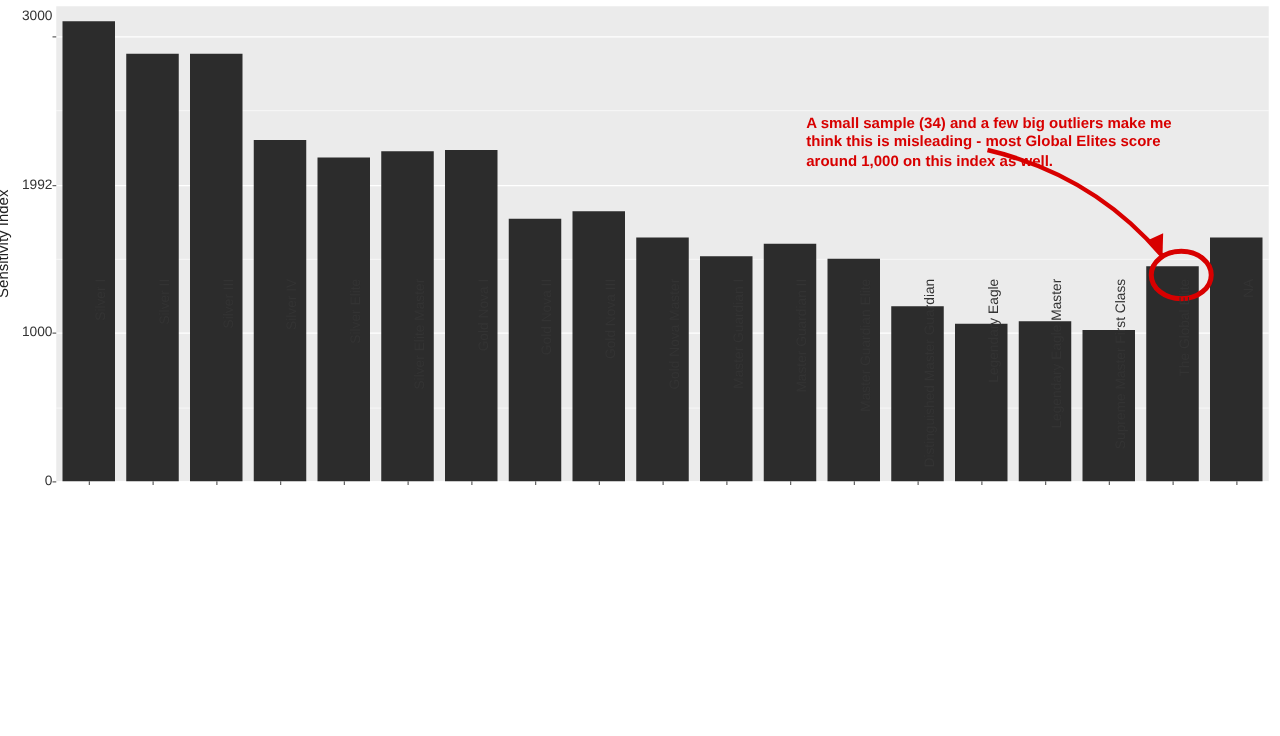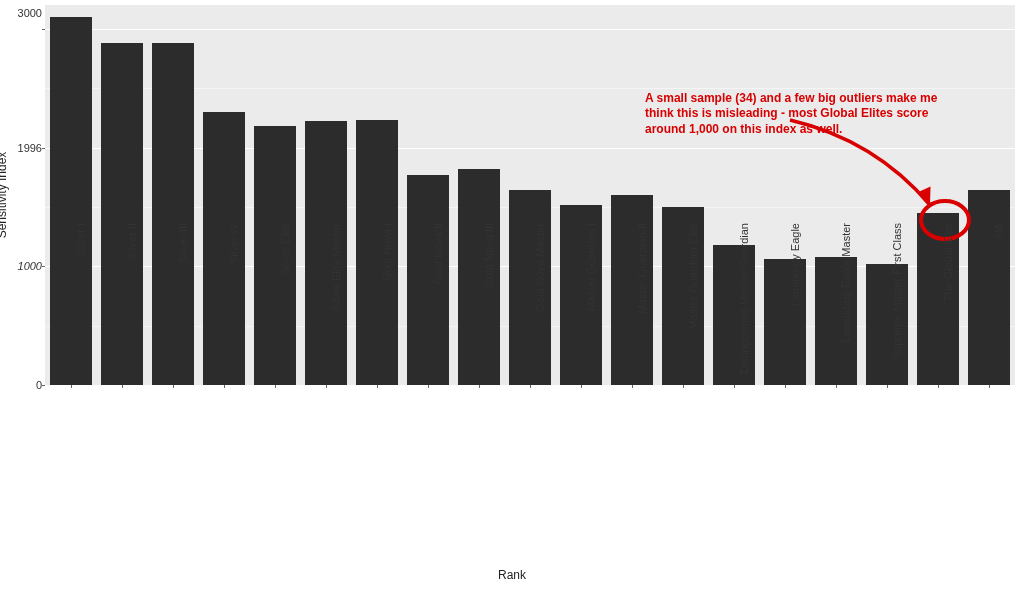--- a/index.html
+++ b/index.html
@@ -130,35 +130,34 @@
       <div class="bar" style="left: 668.211px; width: 42px; height: 140.125px; background: rgb(44, 44, 44);"></div>
       <div class="bar" style="left: 719.263px; width: 42px; height: 125.875px; background: rgb(44, 44, 44);"></div>
       <div class="bar" style="left: 770.316px; width: 42px; height: 128.25px; background: rgb(44, 44, 44);"></div>
       <div class="bar" style="left: 821.368px; width: 42px; height: 121.125px; background: rgb(44, 44, 44);"></div>
       <div class="bar" style="left: 872.421px; width: 42px; height: 172.188px; background: rgb(44, 44, 44);"></div>
       <div class="bar" style="left: 923.474px; width: 42px; height: 194.75px; background: rgb(44, 44, 44);"></div>
     </div>
 
   <div class="ylabel">Sensitivity Index</div>
 
-  <div class="xlabel">Rank</div>
 
   <div class="annotation" style="left:645px; top:55px; width:300px;margin-top:36px;">A small sample (34) and a few big outliers make me think this is misleading - most Global Elites score around 1,000 on this index as well.</div>
 
   <svg class="overlay">
     <ellipse cx="945" cy="220" rx="24" ry="19" fill="none" stroke="#d80000" stroke-width="4"></ellipse>
     <path d="M 790 120 Q 875 140 930 205" fill="none" stroke="#d80000" stroke-width="3.5"></path>
     <polygon points="930,205 915,197 923,188" fill="#d80000" transform="rotate(24 930 205)"></polygon>
   </svg>
 
 <div class="ytick" style="top: 385px;">0</div>
     <div class="ytick-mark" style="top: 385px;"></div>
-    <div class="ytick" style="top: 266.25px; font-style: italic;">1000</div>
+    <div class="ytick" style="top: 266.25px;">1000</div>
     <div class="ytick-mark" style="top: 266.25px;"></div>
-    <div class="ytick" style="top: 147.5px;">1996</div>
+    <div class="ytick" style="top: 147.5px;">1992</div>
     <div class="ytick-mark" style="top: 147.5px;"></div>
     <div class="ytick" style="top: 13px;">3000</div>
     <div class="ytick-mark" style="top: 28.75px;"></div>
     <div style="position: absolute; left: 70.5263px; top: 385px; width: 1px; height: 3px; background: rgb(102, 102, 102);"></div>
     <div class="xtick" style="left: 74.5263px; top: 393px;">Silver I</div>
     <div style="position: absolute; left: 121.579px; top: 385px; width: 1px; height: 3px; background: rgb(102, 102, 102);"></div>
     <div class="xtick" style="left: 125.579px; top: 393px;">Silver II</div>
     <div style="position: absolute; left: 172.632px; top: 385px; width: 1px; height: 3px; background: rgb(102, 102, 102);"></div>
     <div class="xtick" style="left: 176.632px; top: 393px;">Silver III</div>
     <div style="position: absolute; left: 223.684px; top: 385px; width: 1px; height: 3px; background: rgb(102, 102, 102);"></div>

